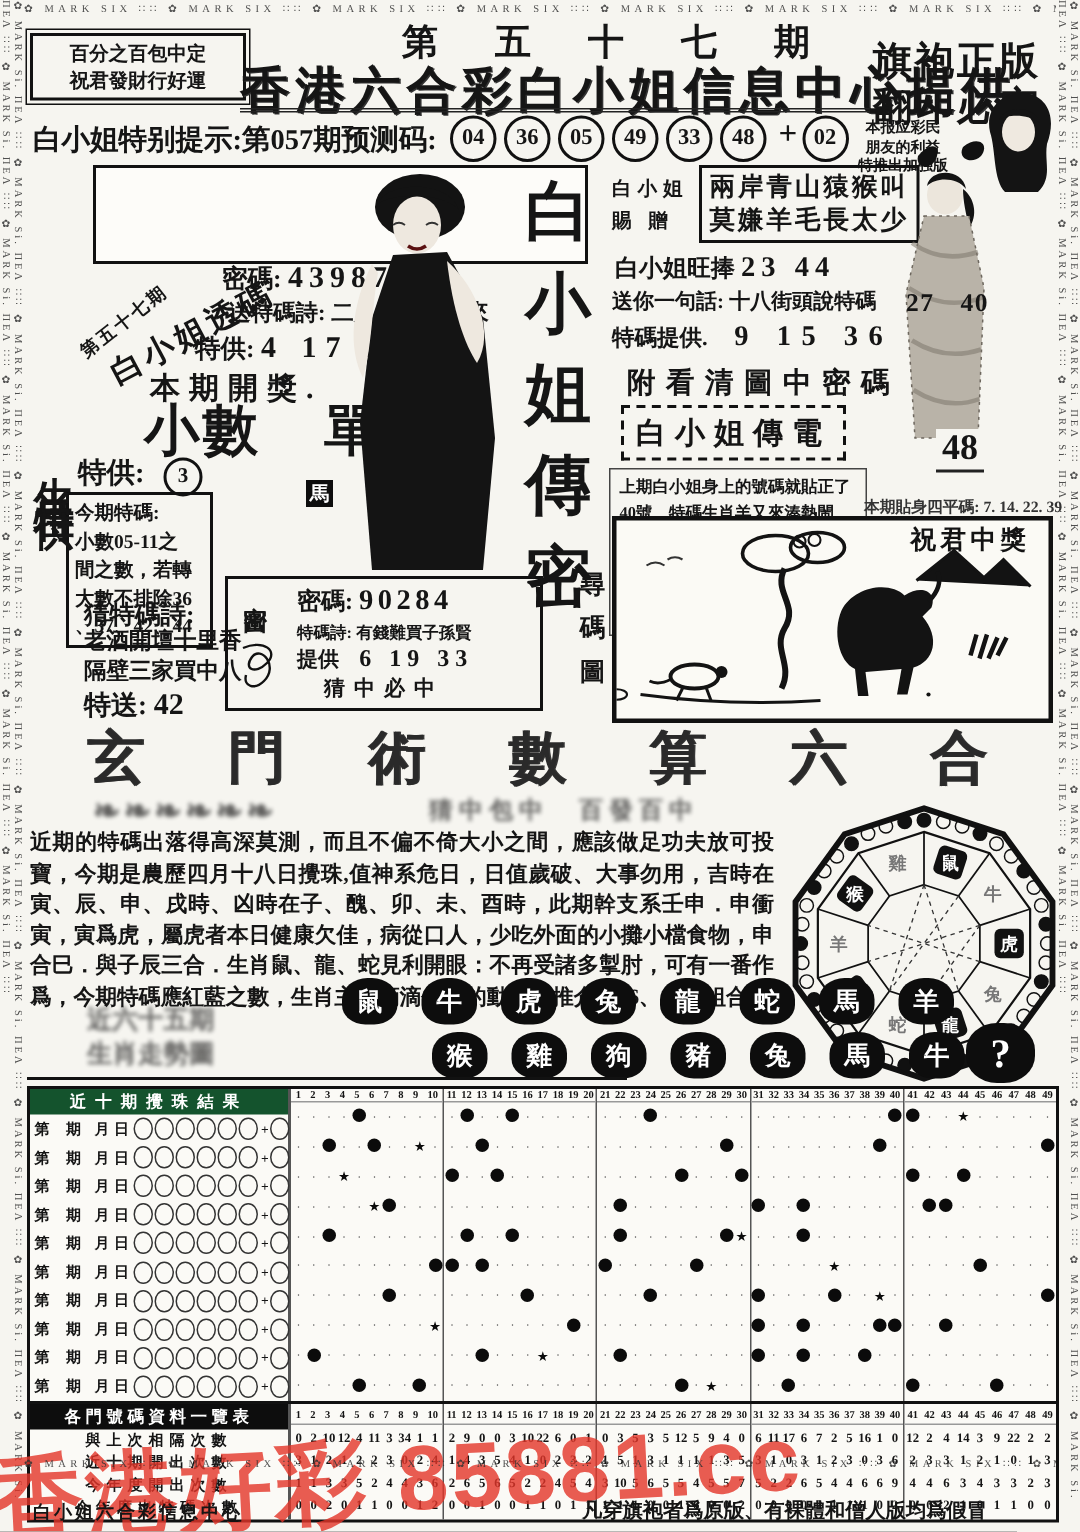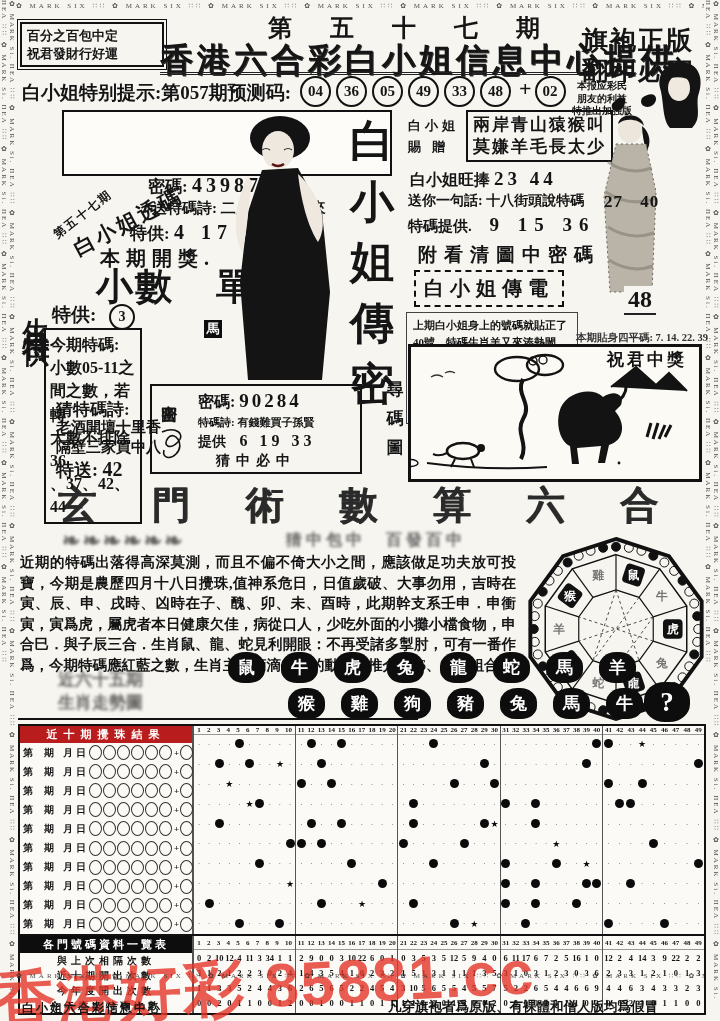--- a/index.html
+++ b/index.html
@@ -4,51 +4,51 @@
 <style>
   html,body{margin:0;padding:0;background:#888;}
   .page{position:relative;width:720px;height:1021px;margin:0 auto;background:#f6f5f0;overflow:hidden;
         font-family:"Liberation Serif","DejaVu Serif",serif;color:#151515;}
   .abs{position:absolute;}
   .edge{width:16px;height:1021px;top:0;font-size:7px;color:#333;writing-mode:vertical-rl;
         letter-spacing:2px;overflow:hidden;opacity:.85;}
   .ornament-row{font-size:7px;color:#333;letter-spacing:3px;white-space:nowrap;overflow:hidden;opacity:.85;}
   .dbox{border:2px solid #111;}
   .slogan-box{border:2px solid #111;outline:1px solid #111;outline-offset:2px;padding:3px 5px;
-              font-size:13px;font-weight:bold;line-height:1.35;}
+              font-size:13px;font-weight:bold;line-height:1.35;text-align:center;}
   .big-title{font-size:33px;font-weight:bold;letter-spacing:4px;white-space:nowrap;
              text-shadow:1px 1px 0 #333;}
   .issue-title{font-size:24px;font-weight:bold;letter-spacing:16px;white-space:nowrap;}
   .edition{font-size:26px;font-weight:bold;line-height:1.15;letter-spacing:2px;}
   .pred-label{font-size:19px;font-weight:bold;white-space:nowrap;}
   .ballc{display:inline-flex;width:27px;height:27px;border:2px solid #111;border-radius:50%;
          align-items:center;justify-content:center;font-size:15px;font-weight:bold;margin-right:5px;}
   .notice{font-size:10px;font-weight:bold;line-height:1.25;}
   .vtext{writing-mode:vertical-rl;text-orientation:upright;}
   .bigword{font-size:37px;font-weight:bold;letter-spacing:2px;margin-left:20px;}
   .circ3{display:inline-flex;width:22px;height:22px;border:2px solid #111;border-radius:50%;
          align-items:center;justify-content:center;font-size:14px;font-weight:bold;}
-  .spec-box{border:2px solid #111;padding:3px 4px;font-size:16px;font-weight:bold;line-height:1.45;}
+  .spec-box{border:2px solid #111;padding:3px 4px;font-size:13px;font-weight:bold;line-height:1.45;}
   .mitu-box{border:2px solid #111;padding:4px 6px;font-size:15px;font-weight:bold;}
   .dash-box{border:2px dashed #111;padding:3px 8px;font-size:20px;font-weight:bold;letter-spacing:6px;}
   .couplet{border:2px solid #111;padding:2px 5px;font-size:17px;font-weight:bold;line-height:1.3;
            letter-spacing:2px;white-space:nowrap;}
   .para-box{border:1px solid #444;padding:4px 6px;font-size:11px;font-weight:bold;line-height:1.55;}
   .banner{display:flex;justify-content:space-between;font-size:38px;font-weight:bold;
           filter:blur(.4px);opacity:.9;text-shadow:1px 0 0 #222;}
   .smudge{filter:blur(1.4px);opacity:.65;font-weight:bold;}
   .analysis{font-size:14.5px;font-weight:bold;line-height:1.42;text-align:justify;}
   .zb{display:inline-flex;width:37px;height:31px;background:#0d0d0d;color:#fff;border-radius:46% 46% 42% 42%;
       align-items:center;justify-content:center;font-size:17px;font-weight:bold;margin-right:16px;}
   .qmark{display:inline-flex;width:46px;height:40px;background:#0d0d0d;color:#fff;border-radius:45%;
       align-items:center;justify-content:center;font-size:27px;font-weight:bold;}
   
   .rtable{left:18px;top:724px;width:684px;height:208px;border:2px solid #111;background:#fbfaf6;display:flex;}
   .lpanel{width:172px;border-right:2px solid #555;display:flex;flex-direction:column;}
-  .lpanel .hdr{background:#b91c1c;color:#fff;font-size:11px;font-weight:bold;text-align:center;
+  .lpanel .hdr{background:#14532d;color:#fff;font-size:11px;font-weight:bold;text-align:center;
                letter-spacing:6px;padding:1px 0;white-space:nowrap;}
   .rrow{flex:1;display:flex;align-items:center;font-size:10px;font-weight:bold;padding-left:3px;}
   .rrow .lbl{margin-right:3px;}
   .circ{width:11px;height:13px;border:1px solid #333;border-radius:50%;margin-right:1px;flex:none;}
   .grp{flex:1;border-right:1.5px solid #555;display:flex;flex-direction:column;}
   .grp:last-child{border-right:none;}
   .ghdr{display:flex;font-size:7px;font-weight:bold;justify-content:space-around;border-bottom:1px solid #999;}
   .grow{flex:1;display:flex;justify-content:space-around;align-items:center;}
   .dot{width:10%;text-align:center;font-size:8px;color:#555;line-height:1;}
   .dot .bb{display:inline-block;width:9px;height:9px;background:#0b0b0b;border-radius:50%;}

